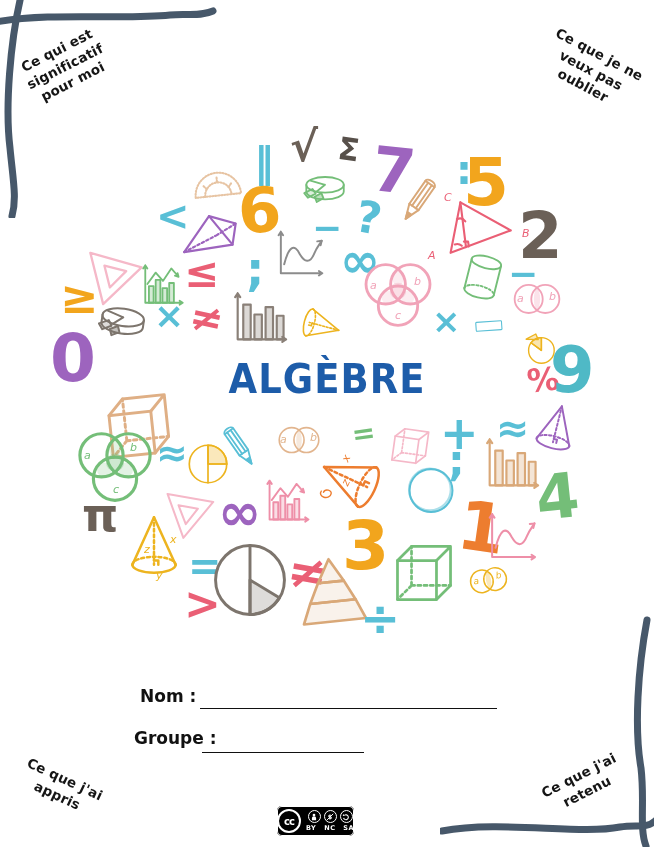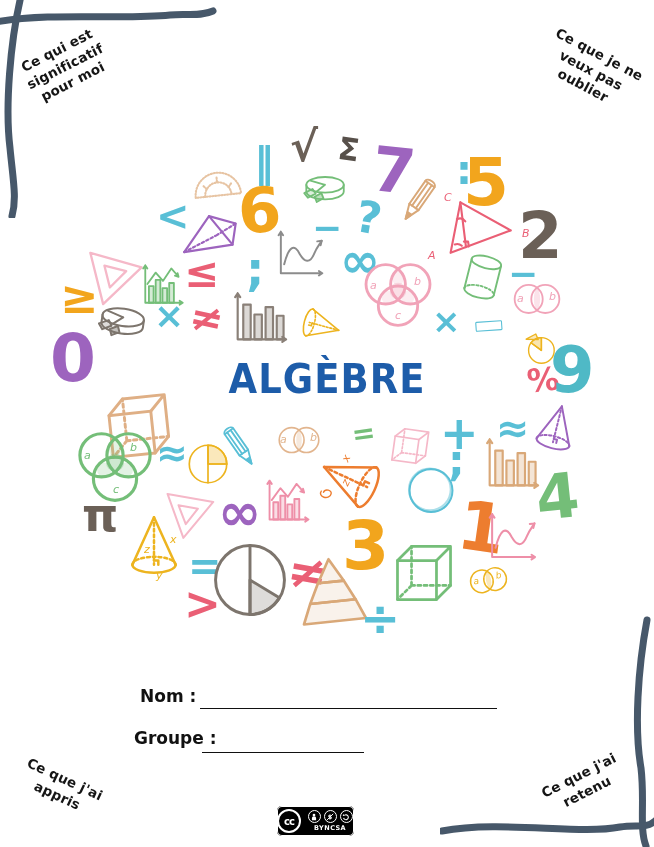--- a/index.html
+++ b/index.html
@@ -32,21 +32,21 @@
   .cc-badge{position:absolute;left:277px;top:806px;width:77px;height:30px;background:#000;
     border-radius:5px;box-shadow:inset 0 0 0 1px #fff, inset 0 0 0 3px #000;
     display:flex;align-items:center;justify-content:center;gap:5px;padding:0 4px;box-sizing:border-box;}
   .cc-logo{width:20px;height:20px;border:2px solid #fff;border-radius:50%;
     display:flex;align-items:center;justify-content:center;
     color:#fff;font-size:10px;font-weight:700;letter-spacing:-1px;flex:0 0 auto;}
   .cc-right{display:flex;flex-direction:column;align-items:center;}
   .cc-icons{display:flex;gap:3px;}
   .cc-ic{width:13px;height:13px;border:1.5px solid #fff;border-radius:50%;
     display:flex;align-items:center;justify-content:center;box-sizing:border-box;}
-  .cc-labels{display:flex;gap:0;width:48px;justify-content:center;margin-top:1px;}
+  .cc-labels{display:flex;gap:0;width:48px;justify-content:space-between;margin-top:1px;}
   .cc-labels span{color:#fff;font-size:6.5px;font-weight:700;letter-spacing:.5px;}
 </style>
 </head>
 <body>
 
 <svg width="0" height="0" style="position:absolute" aria-hidden="true">
   <defs>
     <symbol id="shp-protractor" viewBox="0 0 100 100">
         <g fill="none" stroke="currentColor" stroke-width="3.5" stroke-linecap="round" stroke-linejoin="round">
       <path d="M12,76 A38,38 0 0 1 88,76 Z" stroke-dasharray="2 3"></path>

